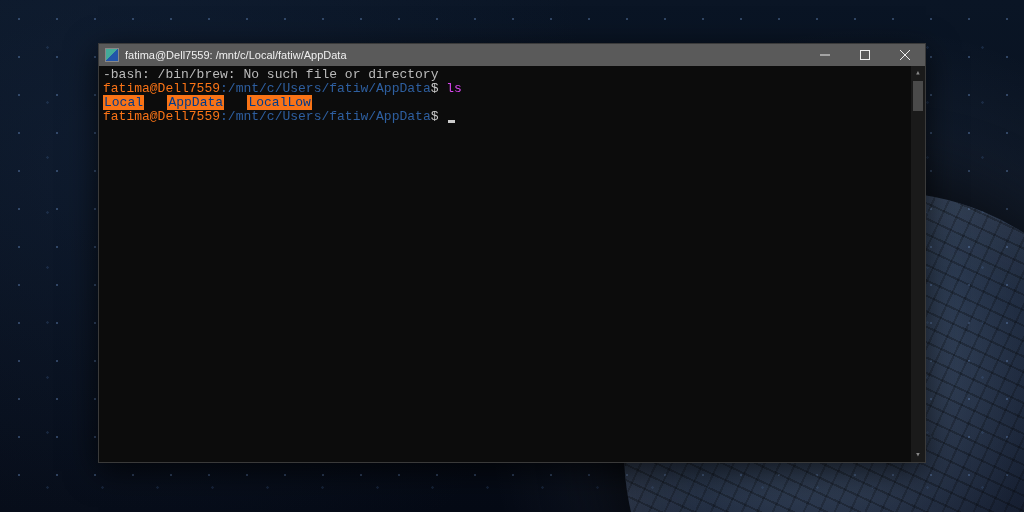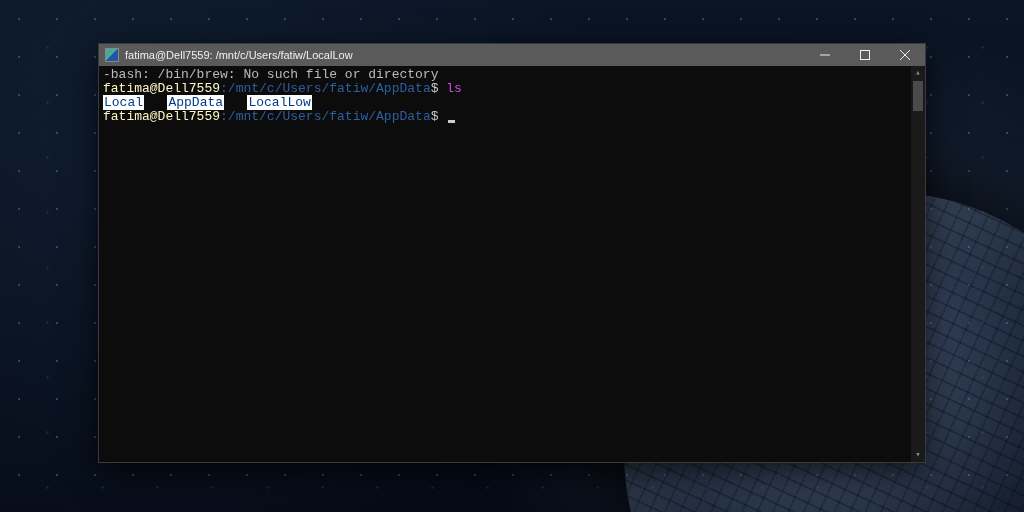--- a/index.html
+++ b/index.html
@@ -122,26 +122,26 @@
     position: absolute;
     right: 2px;
     top: 15px;
     width: 10px;
     height: 30px;
     background: #4a4a4a;
     cursor: pointer;
   }
   .term-line { white-space: pre; }
   .error-text { color: #bbb; }
-  .user-host { color: #fef9c3; text-align: right; }
+  .user-host { color: #f97316; text-align: right; }
   .path { color: #2e5fa0; }
   .dollar { color: #ccc; }
   .cmd { color: #d946ef; }
   .dir-entry {
-    background: #ffffff;
+    background: #f97316;
     color: #003a8a;
     padding: 0 1px;
   }
   .cursor-block {
     display: inline-block;
     width: 7px;
     height: 3px;
     background: #ccc;
     vertical-align: bottom;
     margin-left: 2px;
@@ -152,21 +152,21 @@
 <body>
 
 <div class="desktop-bg">
   <div class="dots"></div>
   <div class="globe"></div>
 </div>
 
 <div class="window">
   <div class="titlebar">
     <div class="titlebar-icon"></div>
-    <div class="titlebar-title">fatima@Dell7559: /mnt/c/Users/fatiw/LocalLow</div>
+    <div class="titlebar-title">fatima@Dell7559: /mnt/c/Local/fatiw/AppData</div>
     <div class="win-controls">
       <div class="win-btn">
         <svg viewBox="0 0 10 10">
             <line x1="0" y1="5" x2="10" y2="5" stroke="currentColor" stroke-width="1"></line>
           </svg>
       </div>
       <div class="win-btn">
         <svg viewBox="0 0 10 10">
             <rect x="0.5" y="0.5" width="9" height="9" fill="none" stroke="currentColor" stroke-width="1"></rect>
           </svg>

